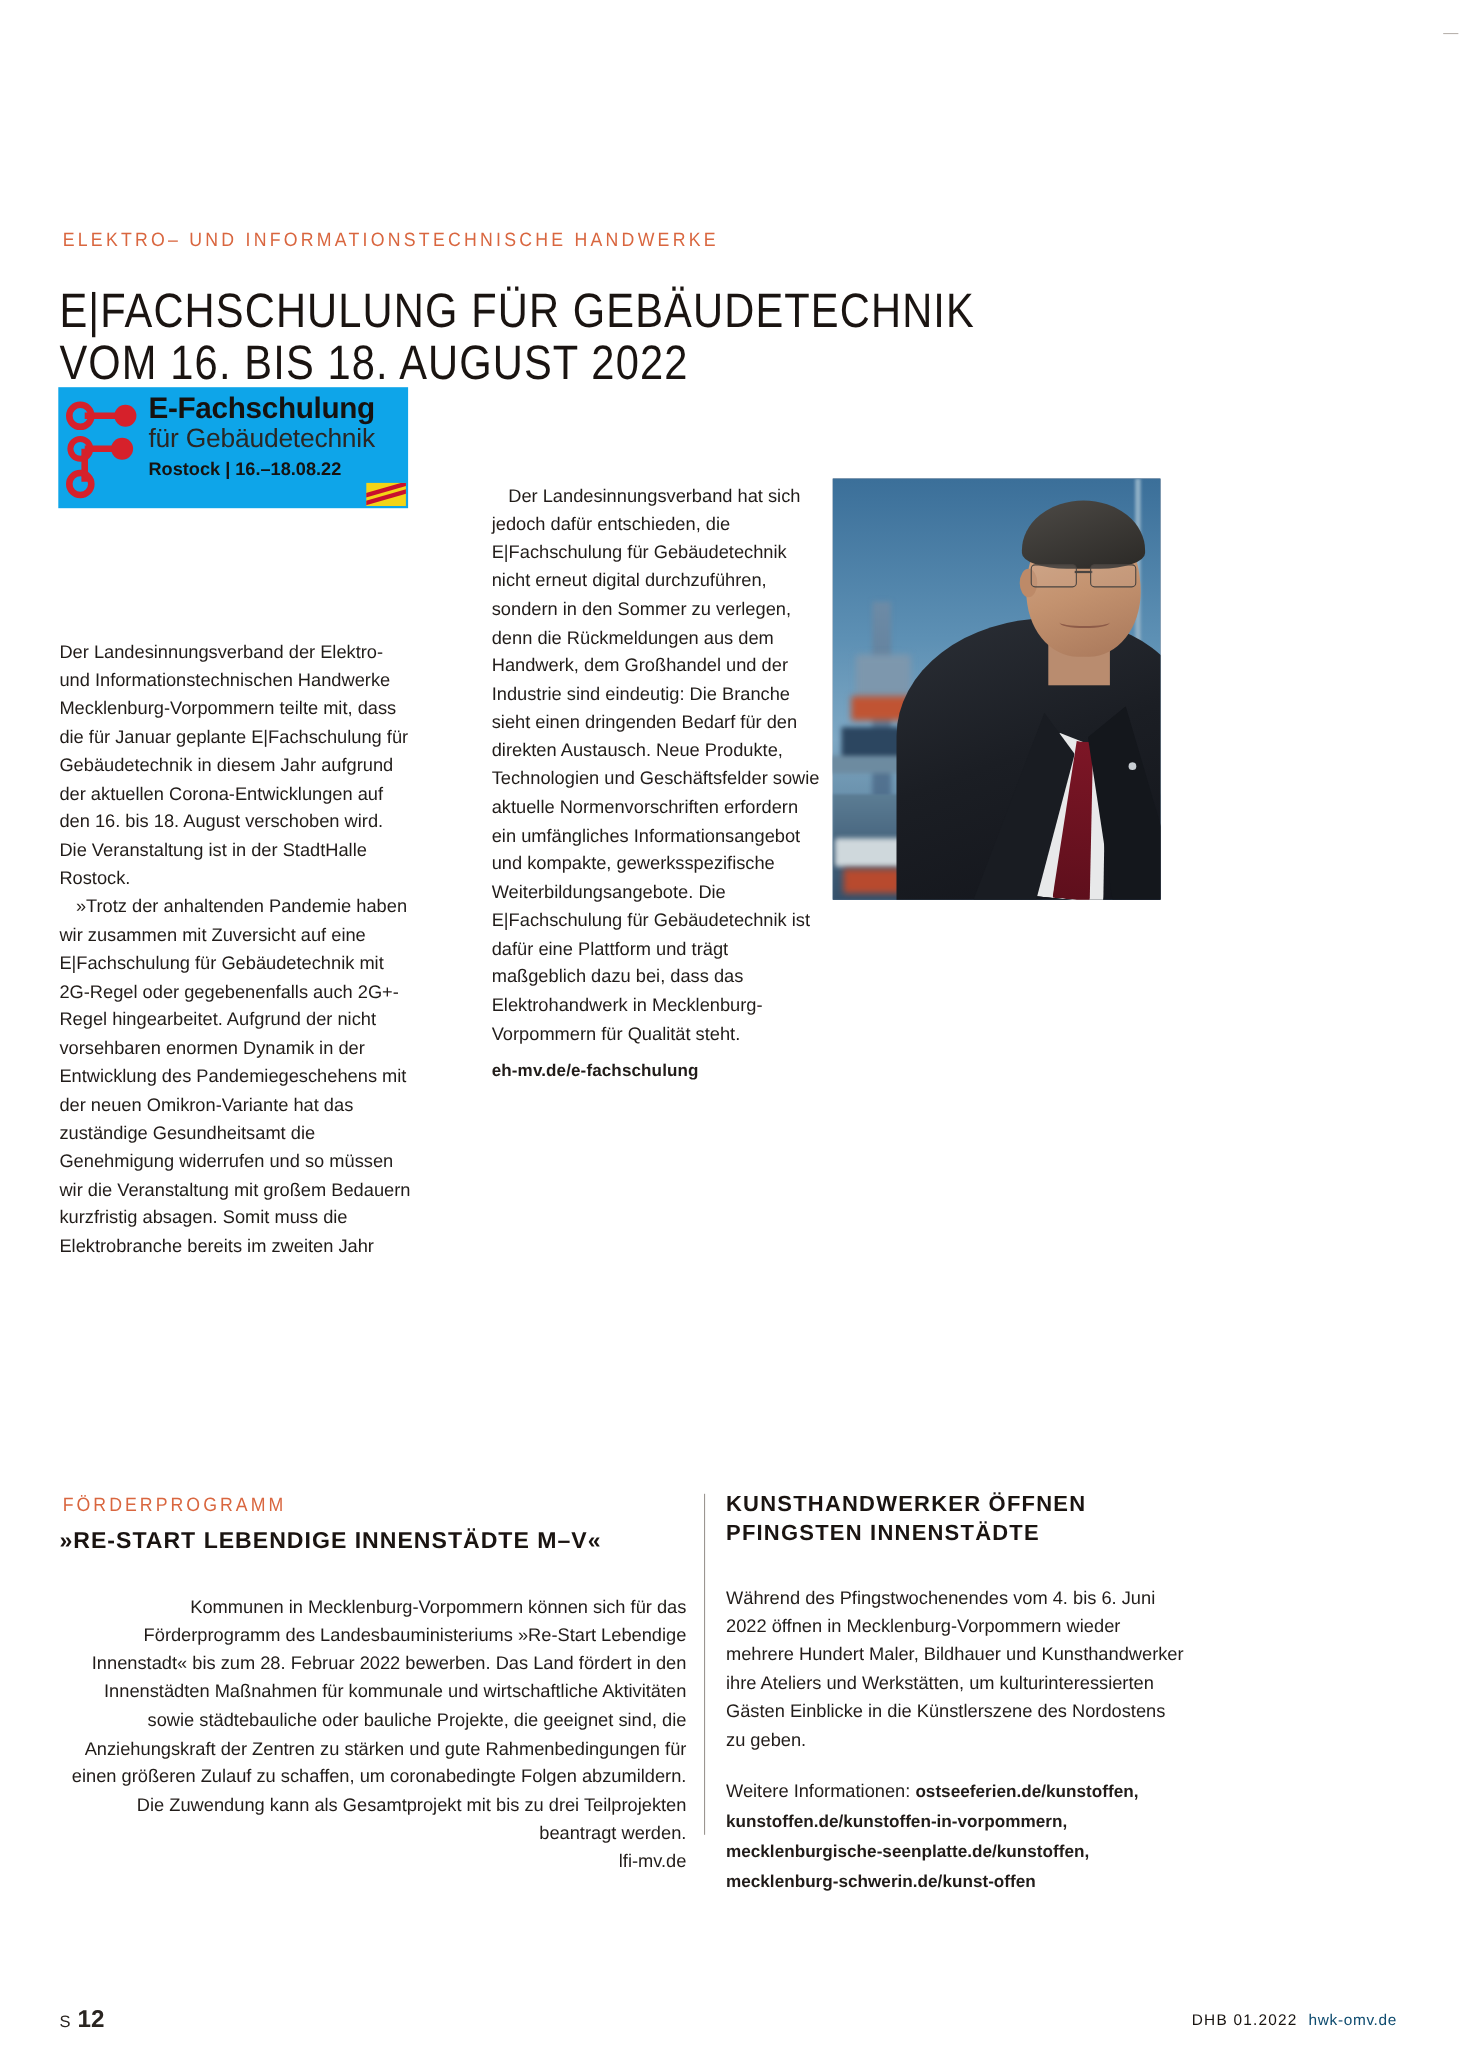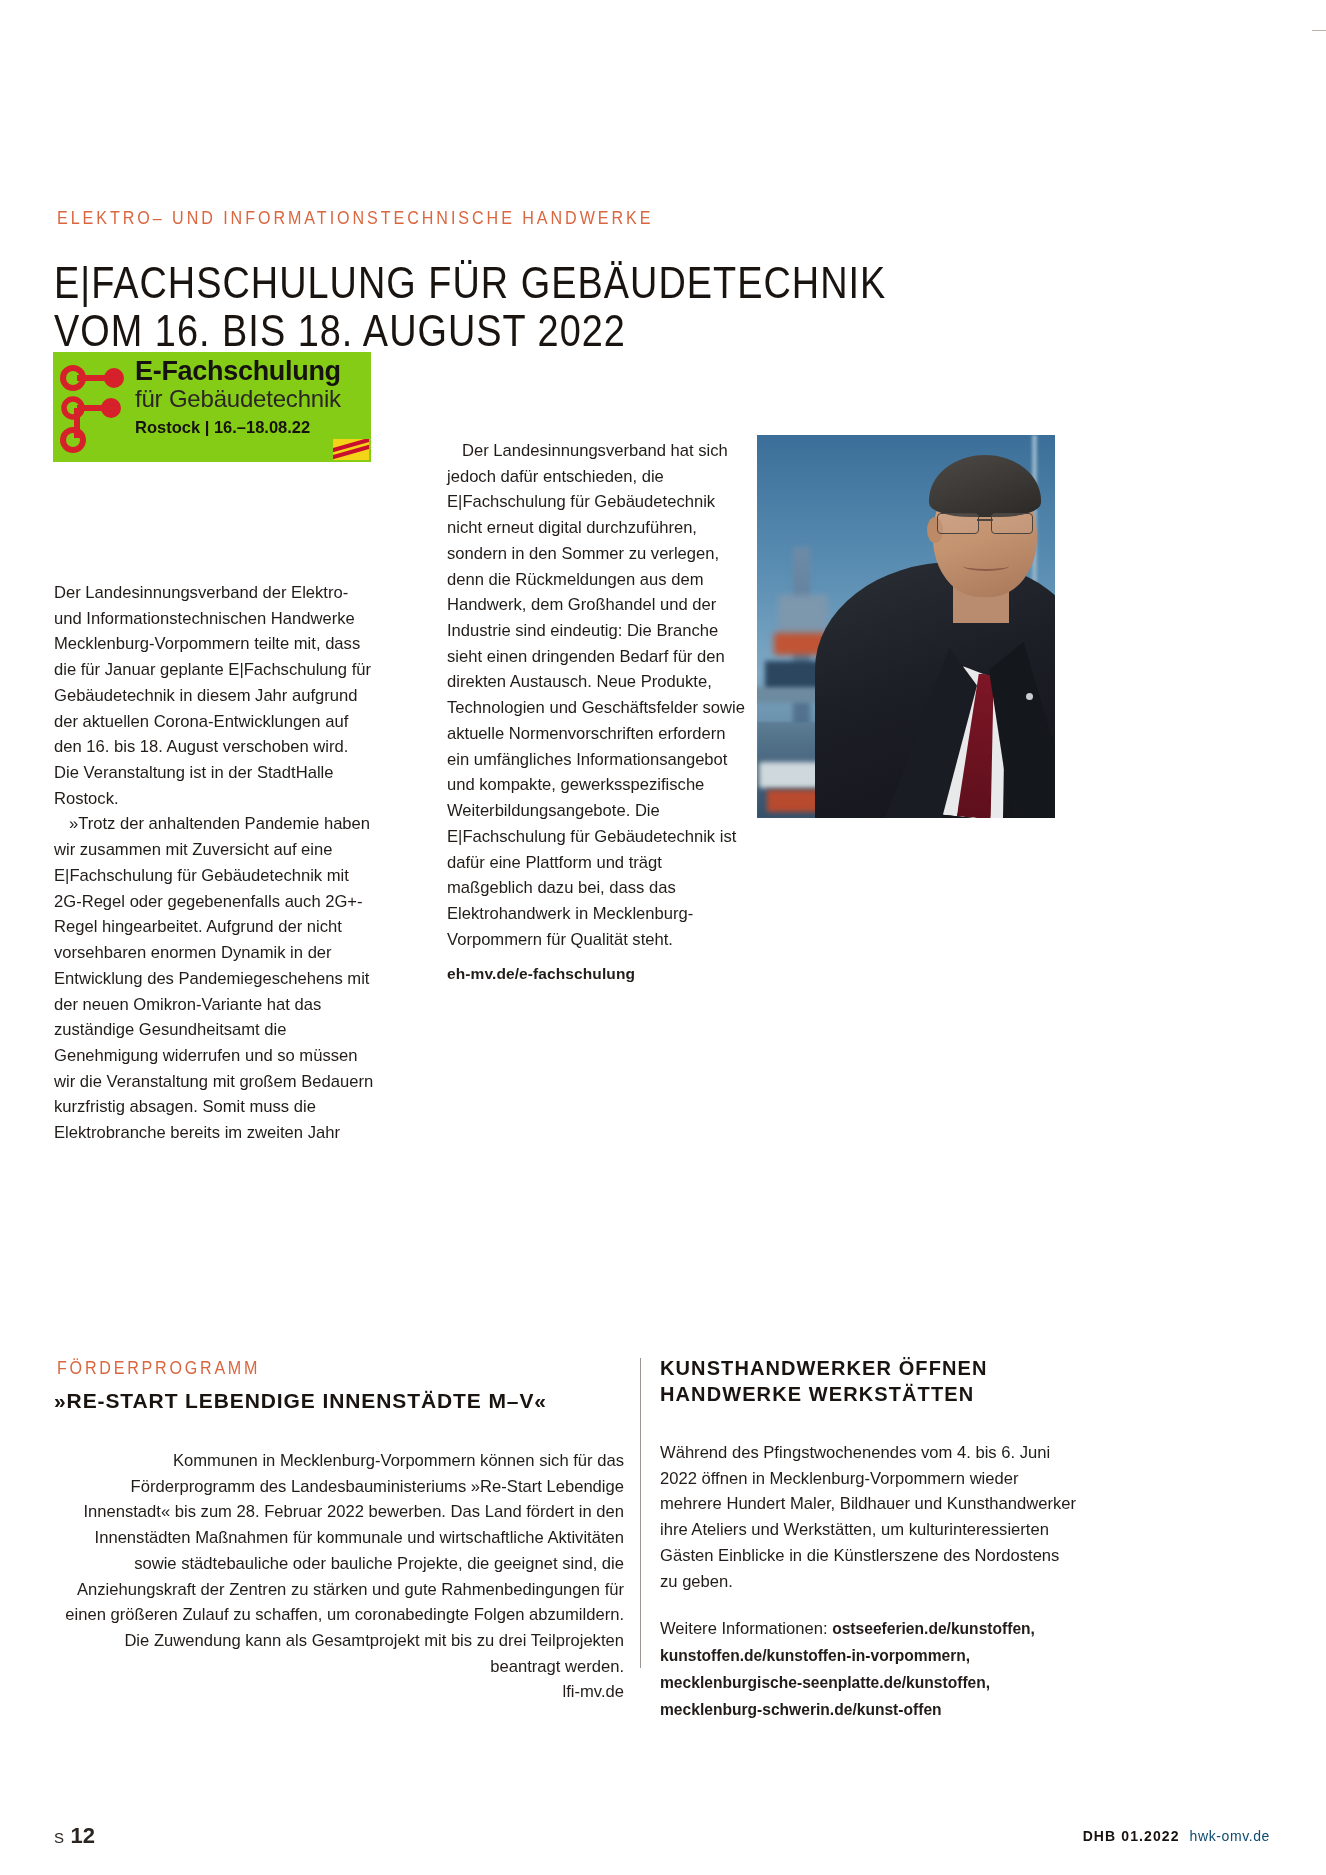--- a/index.html
+++ b/index.html
@@ -59,21 +59,21 @@
     white-space: pre-line;
   }
 
   
   .logo-box {
     position: absolute;
     left: 53px;
     top: 352px;
     width: 318px;
     height: 110px;
-    background: #84cc16;
+    background: #0ea5e9;
     text-decoration: underline;
   }
   .logo-graphic {
     position: absolute;
     left: 6px;
     top: 8px;
     width: 72px;
     height: 96px;
   }
   .logo-text-wrap {
@@ -332,21 +332,21 @@
     font-size: 22px; font-weight: bold; margin-left: 6px; letter-spacing: 0;
   }
   .footer-right {
     position: absolute;
     right: 56px;
     top: 1828px;
     font-size: 14px;
     letter-spacing: 1.1px;
     white-space: nowrap;
   }
-  .footer-right .dhb { font-weight: bold; color: #17120f; }
+  .footer-right .dhb { font-weight: normal; color: #17120f; }
   .footer-right .site { color: #0c4a6e; margin-left: 10px; letter-spacing: 0.6px; }
 </style>
 </head>
 <body>
 
 <div class="page">
 
   <div class="crop-mark"></div>
 
   <div class="kicker">ELEKTRO– UND INFORMATIONSTECHNISCHE HANDWERKE</div>
@@ -421,21 +421,21 @@
   <div class="lower-divider"></div>
 
   <div class="sub-kicker">FÖRDERPROGRAMM</div>
   <div class="sub-head-left">»RE-START LEBENDIGE INNENSTÄDTE M–V«</div>
   <div id="lower-col-left">
     <p>Kommunen in Mecklenburg-Vorpommern können sich für das Förderprogramm des Landesbauministeriums »Re-Start Lebendige Innenstadt« bis zum 28. Februar 2022 bewerben. Das Land fördert in den Innenstädten Maßnahmen für kommunale und wirtschaftliche Aktivitäten sowie städtebauliche oder bauliche Projekte, die geeignet sind, die Anziehungskraft der Zentren zu stärken und gute Rahmenbedingungen für einen größeren Zulauf zu schaffen, um coronabedingte Folgen abzumildern. Die Zuwendung kann als Gesamtprojekt mit bis zu drei Teilprojekten beantragt werden.</p>
     <span class="url">lfi-mv.de</span>
   </div>
 
   <div class="sub-head-right">KUNSTHANDWERKER ÖFFNEN
-HANDWERKE WERKSTÄTTEN</div>
+PFINGSTEN INNENSTÄDTE</div>
   <div id="lower-col-right">
     <p>Während des Pfingstwochenendes vom 4. bis 6. Juni 2022 öffnen in Mecklenburg-Vorpommern wieder mehrere Hundert Maler, Bildhauer und Kunsthandwerker ihre Ateliers und Werkstätten, um kulturinteressierten Gästen Einblicke in die Künstlerszene des Nordostens zu geben.</p>
     <div class="links-block">
       <span class="lbl">Weitere Informationen: </span><span class="lnk">ostseeferien.de/kunstoffen,</span><br>
       <span class="lnk">kunstoffen.de/kunstoffen-in-vorpommern,</span><br>
       <span class="lnk">mecklenburgische-seenplatte.de/kunstoffen,</span><br>
       <span class="lnk">mecklenburg-schwerin.de/kunst-offen</span>
     </div>
   </div>
 

